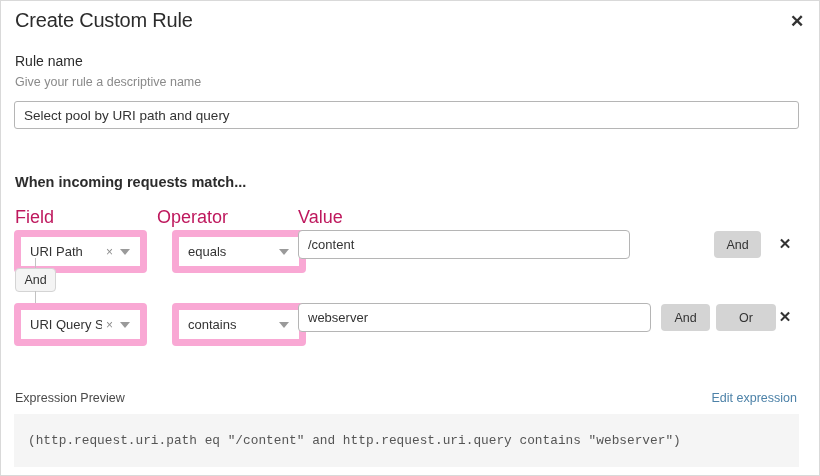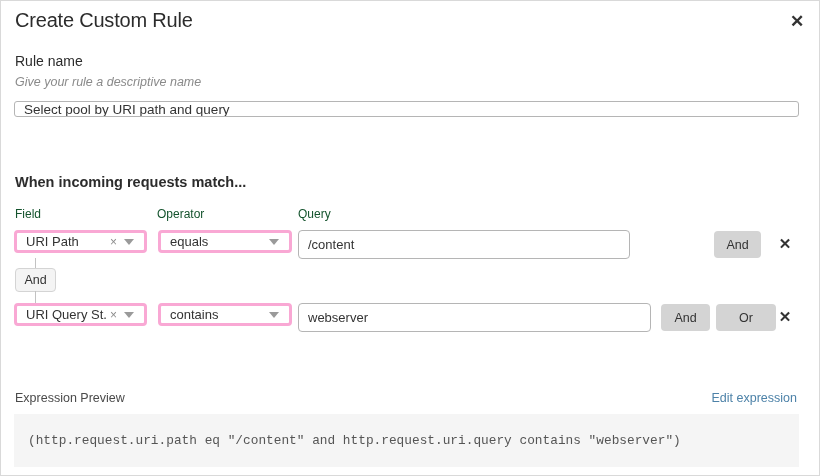--- a/index.html
+++ b/index.html
@@ -46,26 +46,25 @@
     position: absolute;
     left: 14px; top: 52px;
     font-size: 14px;
     color: #2c2c2c;
   }
   #rule-name-hint {
     position: absolute;
     left: 14px; top: 74px;
     font-size: 12.5px;
     color: #8a8a8a;
-    font-style: italic;
   }
   #rule-name-input {
     position: absolute;
     left: 13px; top: 100px;
-    width: 785px; height: 16px;
+    width: 785px; height: 28px;
     border: 1px solid #b5b5b5;
     border-radius: 3px;
     background: #ffffff;
     font-size: 13.5px;
     color: #333333;
     padding: 0 9px;
     font-family: "Liberation Sans", sans-serif;
   }
 
   
@@ -74,36 +73,36 @@
     left: 14px; top: 173px;
     font-size: 14.5px;
     font-weight: bold;
     color: #2c2c2c;
   }
 
   
   .col-label {
     position: absolute;
     top: 206px;
-    font-size: 12px;
-    color: #14532d;
+    font-size: 18px;
+    color: #be185d;
   }
   #col-field    { left: 14px; }
   #col-operator { left: 156px; }
   #col-value    { left: 297px; }
 
   
   .cond-row { position: absolute; left: 0; width: 820px; height: 30px; }
   #row-1 { top: 229px; }
   #row-2 { top: 302px; }
 
   .select-box {
     position: absolute;
-    height: 23px;
-    border: 3px solid #f9a8d4;
+    height: 43px;
+    border: 7px solid #f9a8d4;
     border-radius: 4px;
     background: #ffffff;
     display: flex;
     align-items: center;
     cursor: pointer;
   }
   .select-text {
     font-size: 13px;
     color: #333333;
     padding-left: 9px;
@@ -121,21 +120,21 @@
   .caret {
     width: 0; height: 0;
     border-left: 5px solid transparent;
     border-right: 5px solid transparent;
     border-top: 6px solid #9a9a9a;
     margin-right: 10px;
     margin-left: 3px;
   }
 
   .field-select    { left: 13px; width: 133px; }
-  .operator-select { left: 157px; width: 134px; gap: 24px; }
+  .operator-select { left: 171px; width: 134px; gap: 24px; }
 
   .value-input {
     position: absolute;
     height: 29px;
     border: 1px solid #b5b5b5;
     border-radius: 4px;
     background: #ffffff;
     font-size: 13px;
     color: #333333;
     padding: 0 9px;
@@ -243,21 +242,21 @@
   <button id="close-btn">✕</button>
 
   <div id="rule-name-label">Rule name</div>
   <div id="rule-name-hint">Give your rule a descriptive name</div>
   <input id="rule-name-input" type="text" value="Select pool by URI path and query" style="">
 
   <div id="match-heading">When incoming requests match...</div>
 
   <div class="col-label" id="col-field">Field</div>
   <div class="col-label" id="col-operator">Operator</div>
-  <div class="col-label" id="col-value">Query</div>
+  <div class="col-label" id="col-value">Value</div>
 
   <div class="cond-row" id="row-1">
     <div class="select-box field-select">
       <span class="select-text">URI Path</span>
       <span class="clear-x">×</span>
       <span class="caret"></span>
     </div>
     <div class="select-box operator-select">
       <span class="select-text">equals</span>
       <span class="caret"></span>

